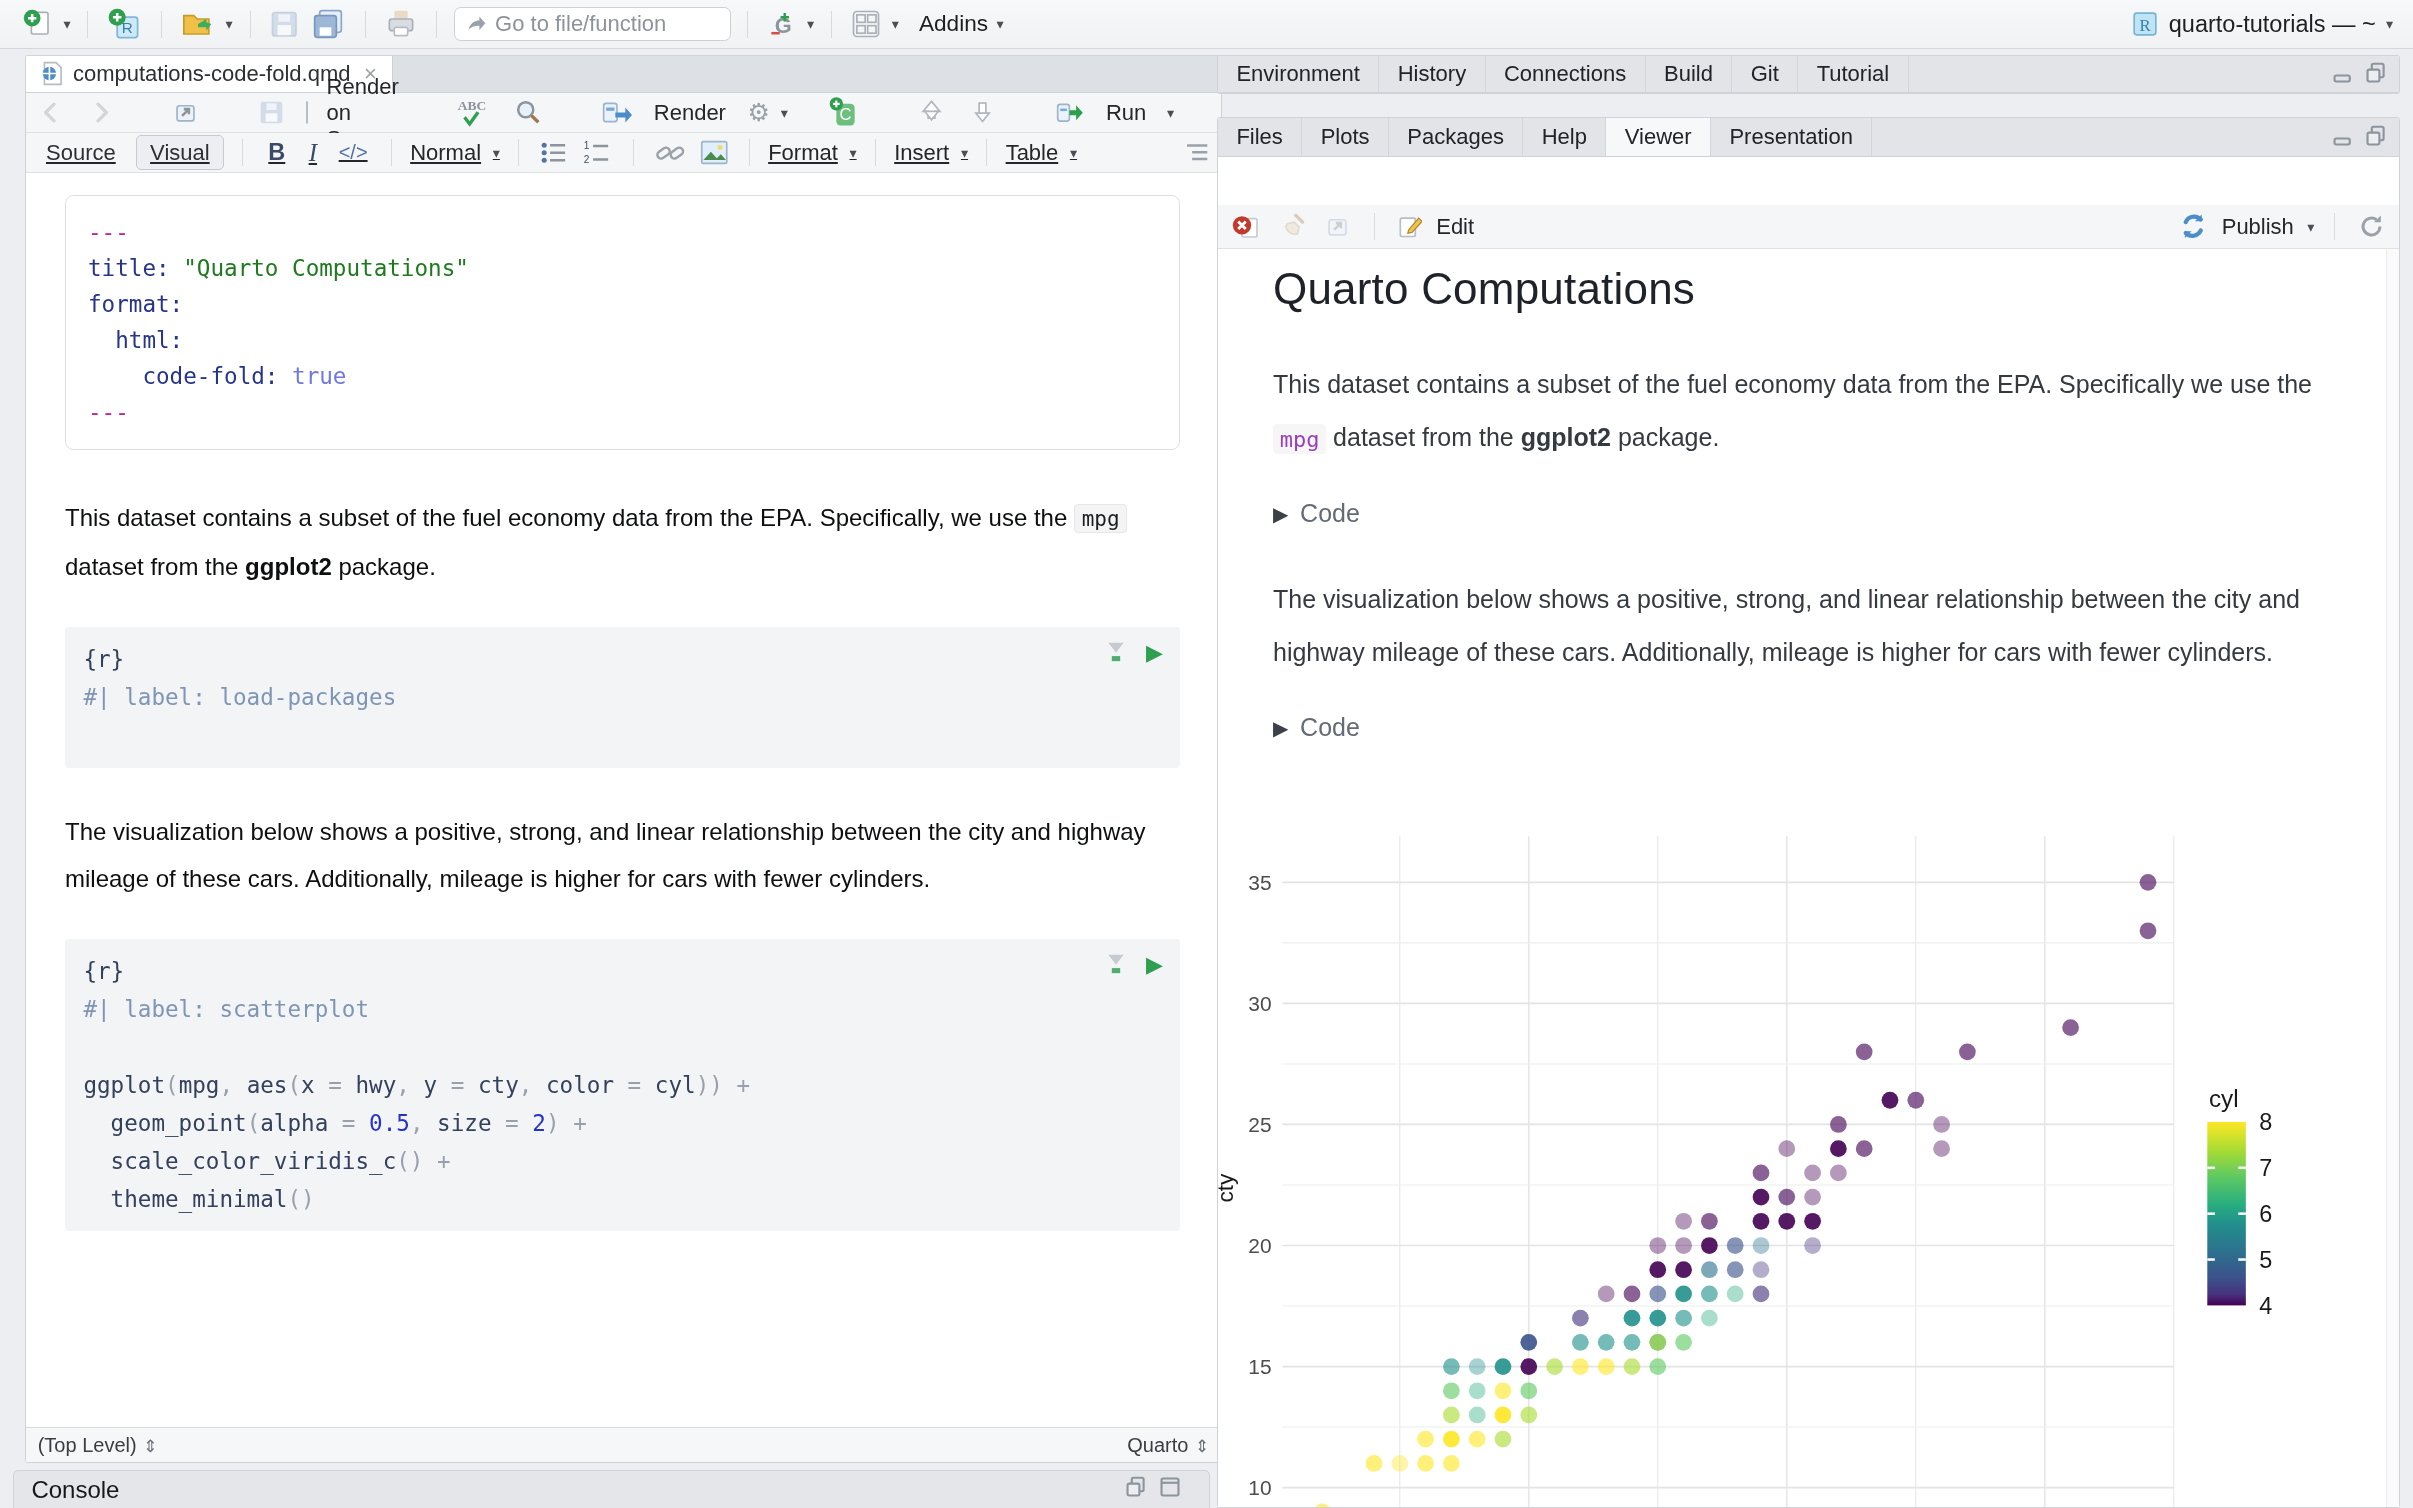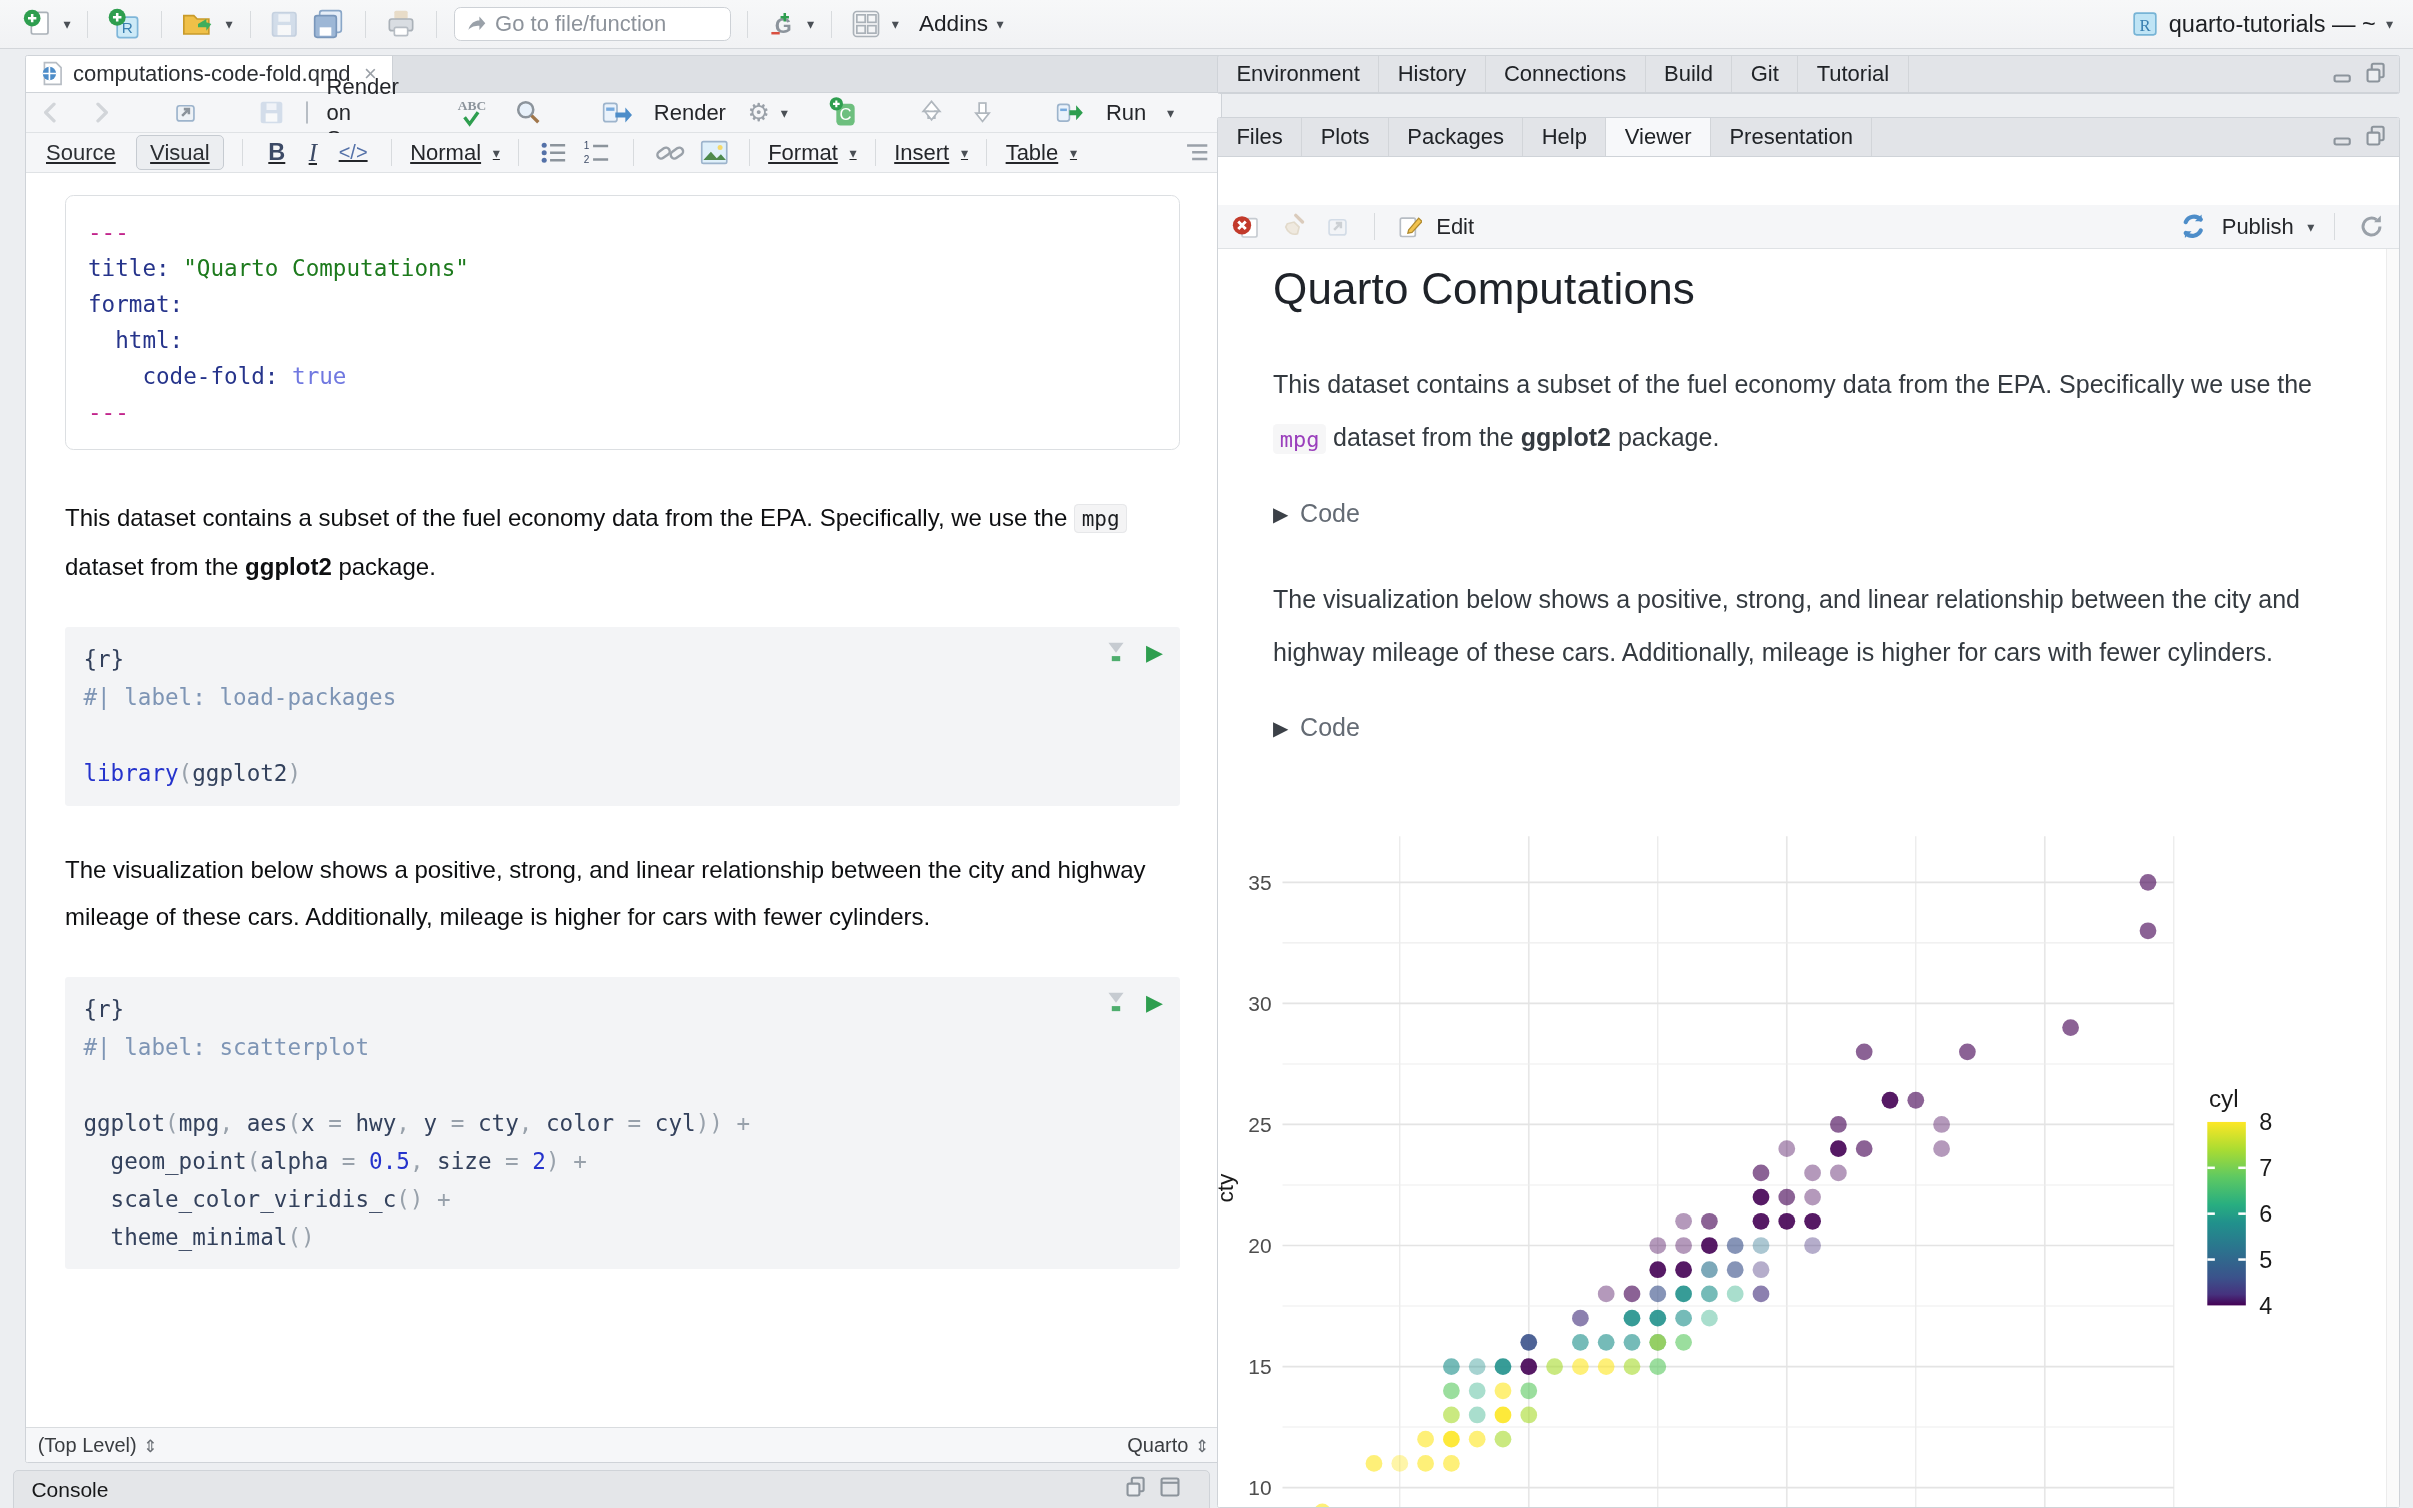--- a/index.html
+++ b/index.html
@@ -18,21 +18,21 @@
   .goto-box { width:277px; height:34px; background:#fff; border:0.8px solid #cdd1d6; border-radius:6.7px;
     display:flex; align-items:center; gap:8.4px; padding:0 10px; color:#8d939b; font-size:22px; }
   .spacer { flex:1; }
   .proj { display:flex; align-items:center; gap:8.4px; font-size:23.5px; color:#1d1f23; }
 
   
   .pane { position:absolute; background:#fff; border:0.8px solid #cfd3d8; border-radius:2.5px; overflow:hidden; }
   .editor-pane { left:25px; top:55px; width:1197px; height:1408px; display:flex; flex-direction:column; }
   .console-bar { position:absolute; left:13.4px; top:1470px; width:1197px; height:39px;
     background:#e4e6e9; border:0.8px solid #cfd3d8; border-radius:5px 5px 0 0;
-    display:flex; align-items:center; padding:0 17px; font-size:21px; color:#17181a; }
+    display:flex; align-items:center; padding:0 17px; font-size:24px; color:#17181a; }
 
   .tabbar { height:37px; background:#dde0e4; display:flex; align-items:flex-end; border-bottom:0.8px solid #cfd3d8; }
   .tab { display:flex; align-items:center; gap:8.4px; padding:0 15px; height:37px; font-size:22px; color:#2c2f33;
     border-right:0.8px solid #cdd1d6; background:transparent; }
   .tab.active { background:#fff; border-right:0.8px solid #cdd1d6; }
   .tab .close { color:#9aa0a7; font-size:22px; margin-left:5px; }
 
   .ed-toolbar { height:40px; background:#f5f6f8; border-bottom:0.8px solid #dfe2e5;
     display:flex; align-items:center; padding:0 10px; gap:19px; font-size:22px; color:#24262a; }
   .checkbox { width:23.5px; height:23.5px; border:1.7px solid #b7bdc4; border-radius:5px; background:#fff; }
@@ -380,21 +380,20 @@
                 <path d="M4 2h18l-9 12z" fill="#c6cbd1"></path>
                 <rect x="8" y="18" width="10" height="6" fill="#4fae6e"></rect>
               </svg>
             </span>
           <span class="play">▶</span>
         </div>
         <div>
             <div class="code-line"><span class="tok-id">{r}</span></div>
             <div class="code-line"><span class="tok-opt">#| label: load-packages</span></div>
             <div class="code-line"><span class="tok-id"> </span></div>
-            <div class="code-line"><span class="tok-fn">library</span><span class="tok-p">(</span><span class="tok-id">ggplot2</span><span class="tok-p">)</span></div>
           </div>
       </div>
 
       <p class="prose">The visualization below shows a positive, strong, and linear relationship between the city and highway mileage of these cars. Additionally, mileage is higher for cars with fewer cylinders.</p>
 
       <div class="chunk">
         <div class="chunk-actions">
           <span class="icon-btn">
               <svg width="22" height="23.5" viewBox="0 0 26 28">
                 <path d="M4 2h18l-9 12z" fill="#c6cbd1"></path>

